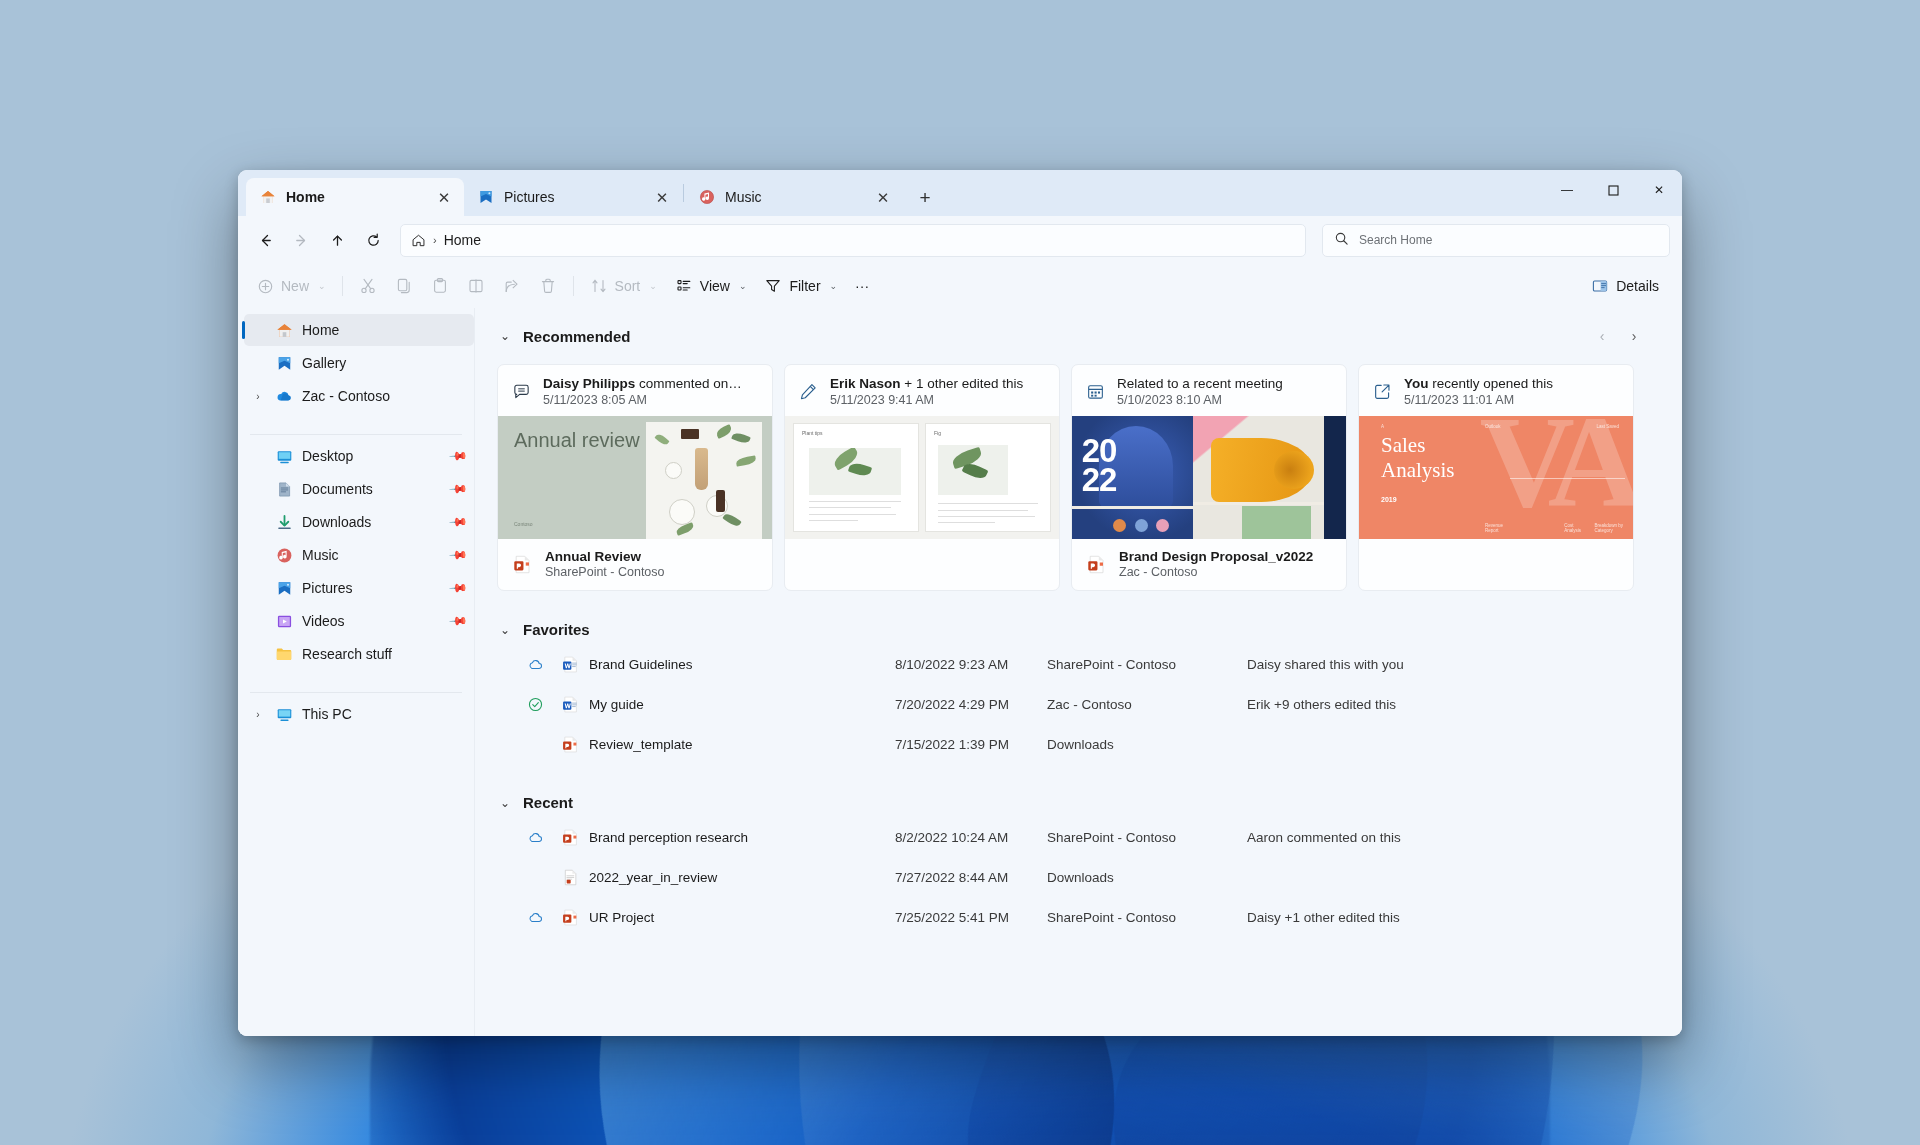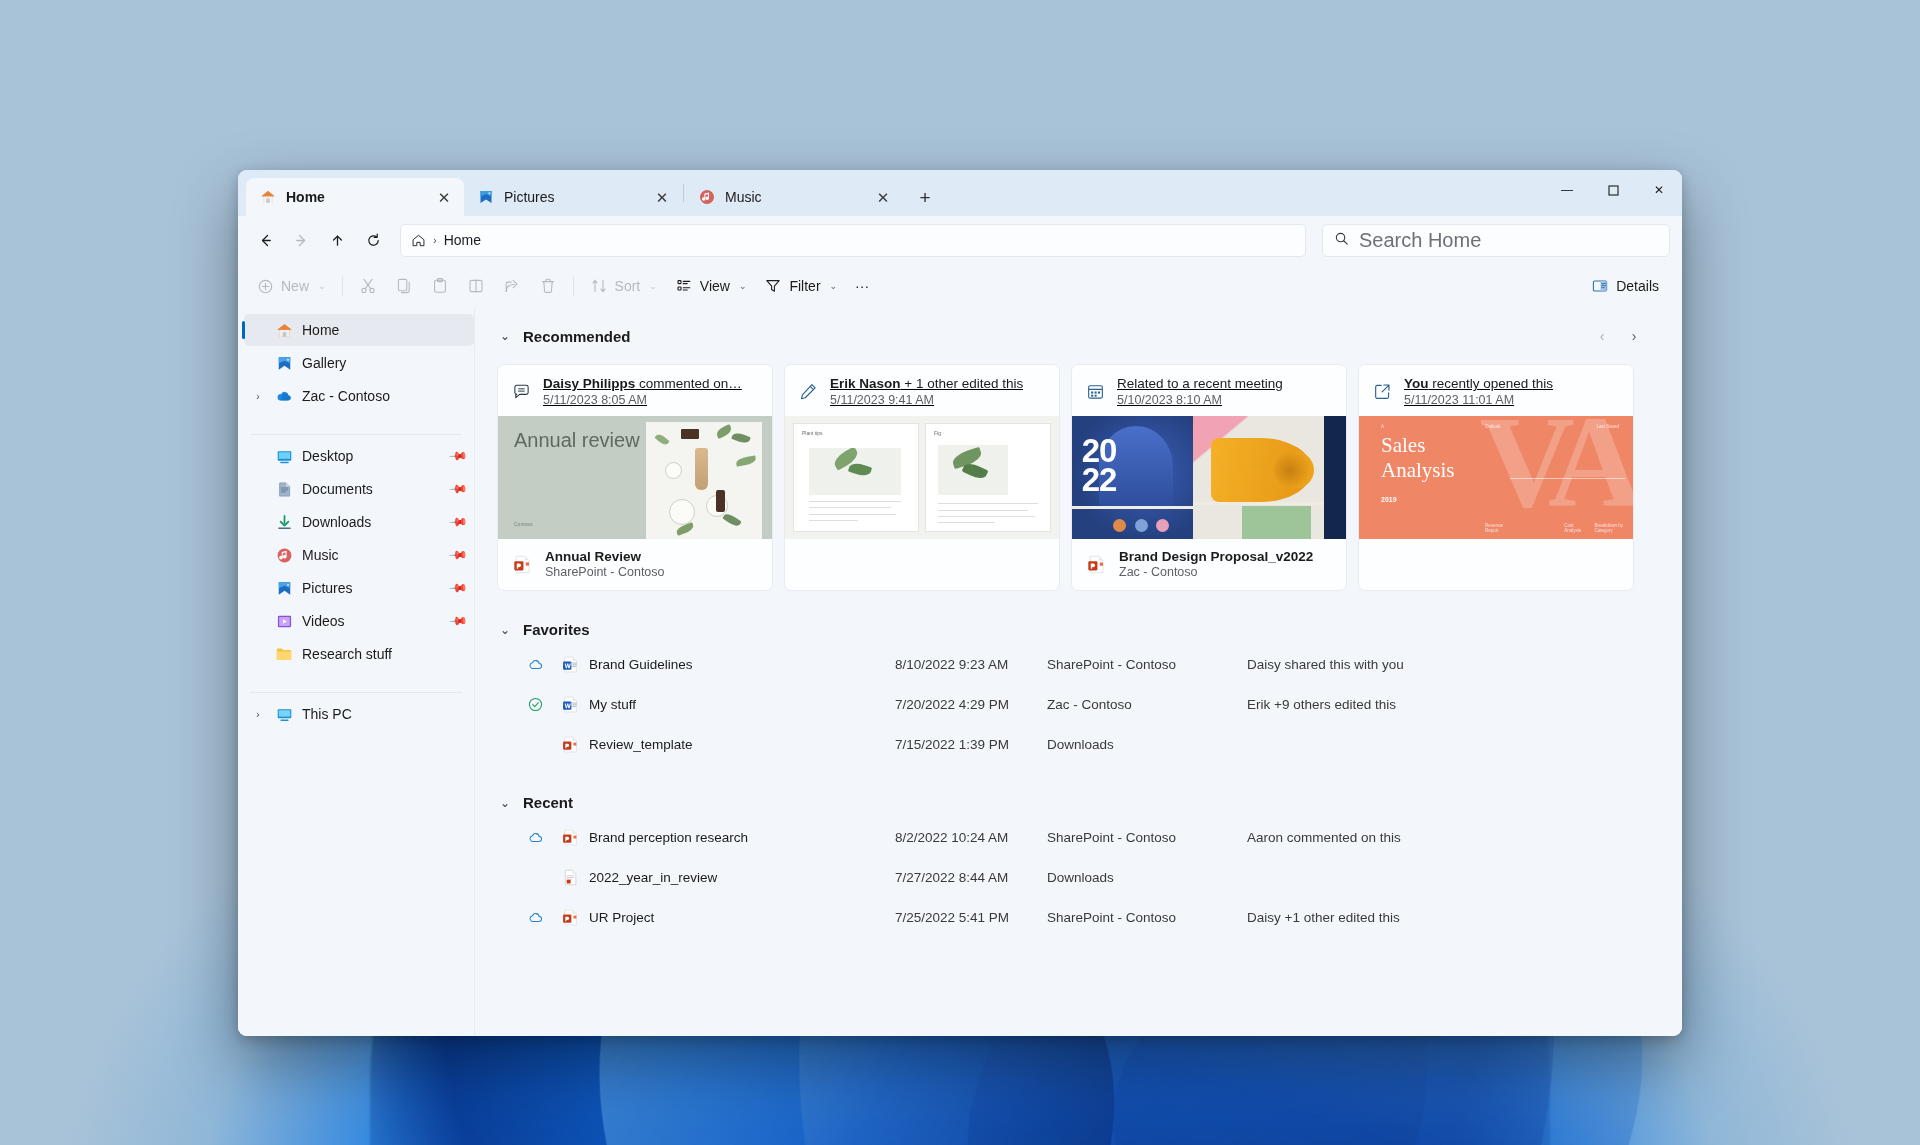--- a/index.html
+++ b/index.html
@@ -107,21 +107,21 @@
   .crumb-home { color:#1c1c1c; display:flex; align-items:center; }
   .crumb-chev { color:#4a4a4a; font-size: 11px; }
   .crumb-text { font-size: 14px; color: #1b1b1b; }
   .searchbox {
     width: 348px; height: 33px; margin-left: 14px;
     background: #fbfdff; border: 1px solid #e2e8ef; border-radius: 5px;
     display: flex; align-items: center; gap: 10px; padding: 0 11px;
   }
   .searchbox input {
     border: 0; outline: 0; background: transparent;
-    font-family: inherit; font-size: 20px; color: #1b1b1b; width: 100%;
+    font-family: inherit; font-size: 12px; color: #1b1b1b; width: 100%;
   }
   .searchbox input::placeholder { color: #6d7176; }
 
   
   .cmdbar {
     height: 44px; display: flex; align-items: center;
     padding: 0 14px 0 10px; background: #f3f7fc; flex: 0 0 auto; text-align: center;
   }
   .cmd {
     height: 32px; border-radius: 5px; display: flex; align-items: center;
@@ -181,21 +181,21 @@
   .car-btn.dim { color: #a9aeb4; }
 
   
   .cards { display: flex; gap: 11px; padding-right: 28px; }
   .card {
     width: 276px; background: #fdfeff; border: 1px solid #e8ecf1;
     border-radius: 7px; overflow: hidden; display: flex; flex-direction: column;
   }
   .card-head { display: flex; align-items: center; gap: 11px; padding: 11px 12px 9px 12px; }
   .card-head-ico { width: 22px; flex: 0 0 22px; color: #3b5c7e; display:flex; align-items:center; justify-content:center;}
-  .card-head-txt { min-width:0;text-decoration:underline; }
+  .card-head-txt { min-width:0; }
   .card-head-line {
     font-size: 13.5px; color: #1b1b1b; white-space: nowrap; overflow: hidden; text-overflow: ellipsis;
   }
   .card-head-line b { font-weight: 700; }
   .card-date { font-size: 12.5px; color: #5d6166; margin-top: 2px; }
   .thumb { height: 123px; position: relative; overflow: hidden; }
 
   
   .t1 { background: #c3cdc3; display: flex; }
   .t1 .left { flex: 0 0 54%; padding: 14px 0 0 16px; }
@@ -874,21 +874,21 @@
           </span>
           <span class="cell-ico">
             <svg width="19" height="19" viewBox="0 0 22 22">
                 <path d="M4.4 2.4h9l4.4 4.4v12.8H4.4z" fill="#fff" stroke="#d6d6d6" stroke-width=".7"></path>
                 <path d="M13.4 2.4v4.4h4.4z" fill="#e9e9e9"></path>
                 <rect x="2.4" y="7.6" width="9.6" height="9.6" rx="1.2" fill="#185abd"></rect>
                 <path d="M4.2 9.9h1.3l.8 3.6.9-3.6h1.2l.9 3.6.8-3.6h1.3l-1.4 5.4H8.6l-.9-3.4-.9 3.4H5.6z" fill="#fff"></path>
                 <path d="M13.4 9.4h4.4M13.4 11.4h4.4M13.4 13.4h3.2" stroke="#8ca7c8" stroke-width=".9" stroke-linecap="round"></path>
               </svg>
           </span>
-          <span class="cell-name">My stuff</span>
+          <span class="cell-name">My guide</span>
           <span class="cell-date">7/20/2022 4:29 PM</span>
           <span class="cell-loc">Zac - Contoso</span>
           <span class="cell-act">Erik +9 others edited this</span>
         </div>
 
         <div class="row">
           <span class="cell-sync"></span>
           <span class="cell-ico">
             <svg width="19" height="19" viewBox="0 0 22 22">
                 <path d="M4.4 2.4h9l4.4 4.4v12.8H4.4z" fill="#fff" stroke="#d6d6d6" stroke-width=".7"></path>

